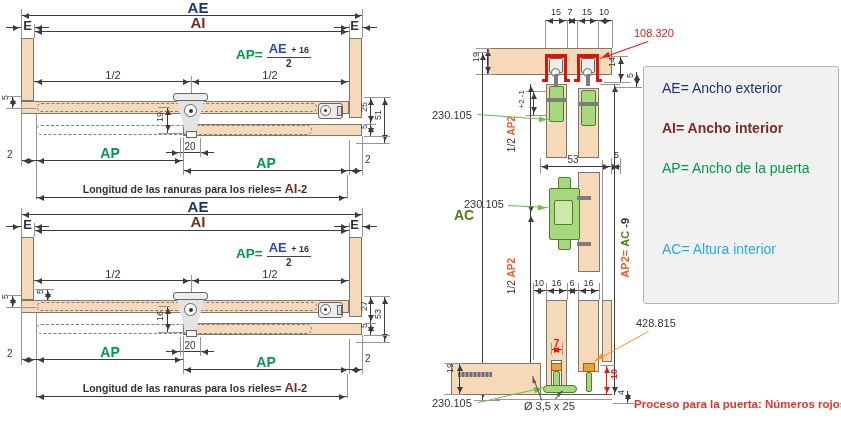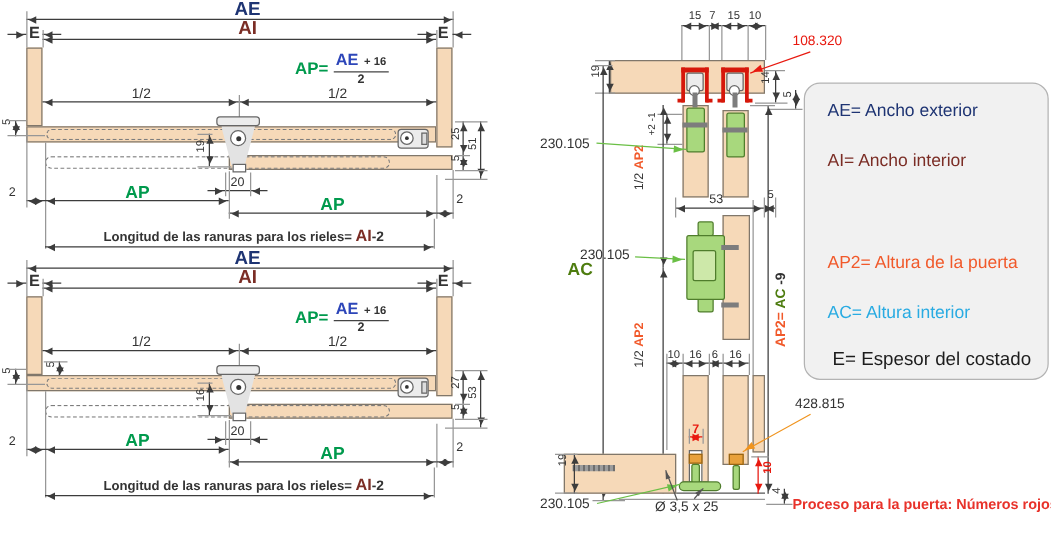--- a/index.html
+++ b/index.html
@@ -37,21 +37,21 @@
   .leader{position:absolute;height:0;border-top:1.5px solid currentColor;transform-origin:0 0}
   .leader::before{content:"";position:absolute;left:-1px;top:-4px;border:3px solid transparent;border-right:8px solid currentColor}
   .leader.thin{border-top-width:1px}
   .leader.thin::before{border-width:2px;border-right-width:6px;top:-2.5px}
   .formula{position:absolute;display:flex;align-items:center;gap:4px;font-weight:bold}
   .frac{display:inline-flex;flex-direction:column;align-items:center;line-height:1}
   .num{border-bottom:1.5px solid #444;padding:0 2px 1px;white-space:nowrap}
   .num b{font-size:13px}.num i{font-style:normal;font-size:9px;color:#333}
   .den{font-size:10px;color:#333;padding-top:1px}
   .legend{position:absolute;left:643px;top:66px;width:194px;height:236px;background:#f1f1f1;
-          border:1px solid #b3b3b3;border-radius:13px}
+          border:1px solid #b3b3b3;border-radius:3px}
   .lrow{position:absolute;left:18px;font-size:14px;white-space:nowrap;line-height:18px}
 </style>
 </head>
 <body>
 
 <div class="plan" style="top:0">
   <div class="lab c b navy" style="left:178px;top:0;width:40px;font-size:15px">AE</div>
   <div class="dimh" style="left:21px;top:15px;width:342px"></div>
   <div class="extv" style="left:21px;top:9px;height:29px"></div>
   <div class="extv" style="left:362px;top:9px;height:29px"></div>
@@ -373,19 +373,18 @@
 
 <div class="lab" style="left:432px;top:397px;font-size:11px">230.105</div>
 <div class="leader" style="left:544px;top:388px;width:68px;transform:rotate(167deg);color:#6abf45"></div>
 
 <div class="lab" style="left:524px;top:400px;font-size:11px">Ø 3,5 x 25</div>
 <div class="leader thin" style="left:533px;top:376px;width:26px;transform:rotate(69deg);color:#555"></div>
 <div class="leader thin" style="left:563px;top:391px;width:11px;transform:rotate(131deg);color:#555"></div>
 
 <div class="legend">
   <div class="lrow" style="top: 12px; color: rgb(30, 52, 115);" title="Ancho exterior"><span>AE=</span> <span>Ancho exterior</span></div>
-  <div class="lrow" style="top: 52px; color: rgb(123, 45, 37);"><span>AI=</span> <span>Ancho interior</span></div>
-  <div class="lrow" style="top: 133px; color: rgb(241, 89, 42);"><span>AP2=</span> <span>Altura de la puerta</span></div>
+  <div class="lrow" style="top: 52px; color: rgb(123, 45, 37); font-weight: bold;"><span>AI=</span> <span>Ancho interior</span></div>
+  <div class="lrow" style="top: 92px; color: rgb(0, 154, 77);"><span>AP=</span> <span>Ancho de la puerta</span></div>
   <div class="lrow" style="top: 173px; color: rgb(41, 171, 226);"><span>AC=</span> <span>Altura interior</span></div>
-  <div class="lrow" style="top: 212px; left: 22px; font-size: 15px; color: rgb(28, 28, 28);"><span>E=</span> <span>Espesor del costado</span></div>
 </div>
 
 <div class="lab b" style="left: 634px; top: 398px; font-size: 11.5px; color: rgb(232, 50, 42);">Proceso para la puerta: Números rojos</div>
 
 </body></html>

